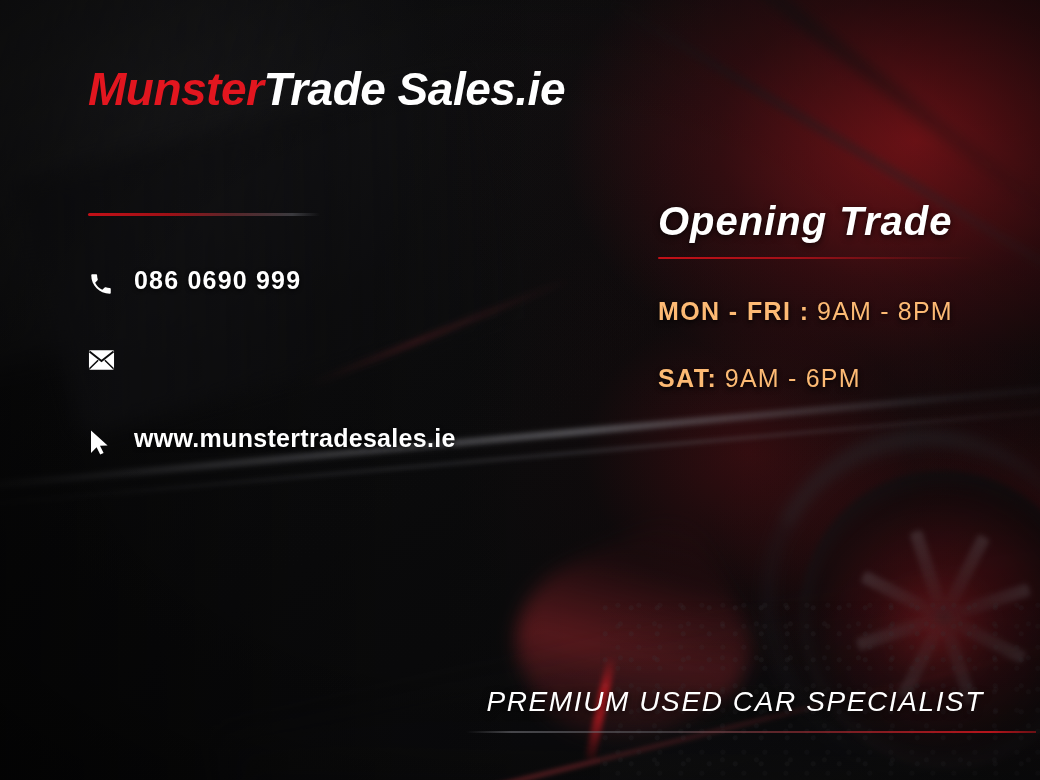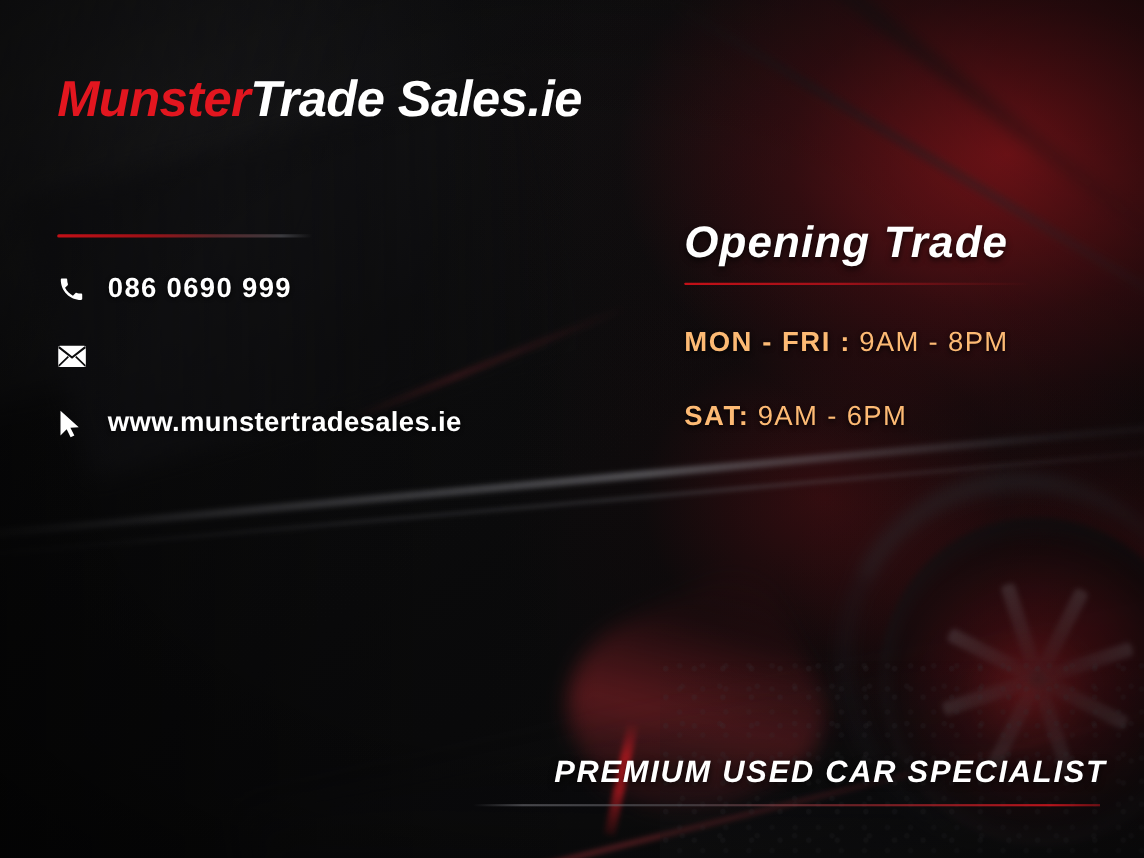--- a/index.html
+++ b/index.html
@@ -8,20 +8,21 @@
     width:1040px; height:780px;
     font-family:"Liberation Sans", sans-serif;
     overflow:hidden;
   }
 
   #card {
     position:relative;
     width:1040px; height:780px;
     background:#0a0a0b;
     overflow:hidden;
+    padding-left:36px;
   }
 
   
   .bg { position:absolute; inset:0; pointer-events:none; }
 
   .bg-base {
     background:
       radial-gradient(ellipse 520px 380px at 88% 18%, rgba(150,22,28,0.80) 0%, rgba(95,14,20,0.45) 38%, rgba(30,8,10,0.12) 68%, rgba(0,0,0,0) 100%),
       radial-gradient(ellipse 300px 260px at 72% 58%, rgba(120,18,24,0.38) 0%, rgba(40,8,10,0.12) 55%, rgba(0,0,0,0) 100%),
       radial-gradient(ellipse 420px 300px at 97% 72%, rgba(110,16,22,0.42) 0%, rgba(0,0,0,0) 72%),
@@ -182,22 +183,22 @@
     width:232px;
     background:linear-gradient(90deg, #C31017 0%, #9e1016 35%, #58262a 62%, #3a3a3e 88%, rgba(58,58,62,0) 100%);
   }
   .rule.right-rule {
     width:315px; height:2px; margin-top:15px;
     background:linear-gradient(90deg, #C31017 0%, #a01018 45%, rgba(140,20,26,0.35) 80%, rgba(140,20,26,0) 100%);
   }
 
   
   .contact-row {
-    display:flex; align-items:center;
-    margin-top:28px;
+    display:flex; align-items:flex-end;
+    margin-top:46px;
   }
   .contact-row .ic {
     width:34px; min-width:34px; height:30px;
     display:flex; align-items:center; justify-content:flex-start;
     margin-right:12px; padding-top:2px;
   }
   .contact-row .ic svg { display:block; }
   .contact-text {
     color:#ffffff;
     font-size:25px;
@@ -227,23 +228,23 @@
     font-size:23px;
     font-weight:bold;
     font-style:italic;
     letter-spacing:1.2px;
     white-space:nowrap;
     text-shadow:0 2px 5px rgba(0,0,0,0.85);
   }
 
   
   #tagline {
-    position:absolute; right:34px; bottom:62px;
+    position:absolute; right:56px; bottom:62px;
     font-size:28px;
-    font-weight:bold;
+    font-weight:normal;
     font-style:italic;
     color:#ffffff;
     letter-spacing:1.6px;
     white-space:nowrap;
     text-shadow:0 2px 7px rgba(0,0,0,0.8);
   }
   #tagline-rule {
     position:absolute; left:430px; bottom:47px; width:570px; height:2px;
     background:linear-gradient(90deg, rgba(120,120,126,0) 0%, rgba(120,120,126,0.55) 8%, rgba(110,110,116,0.45) 34%, rgba(150,40,46,0.70) 62%, #B6141B 92%, rgba(182,20,27,0.55) 100%);
   }

